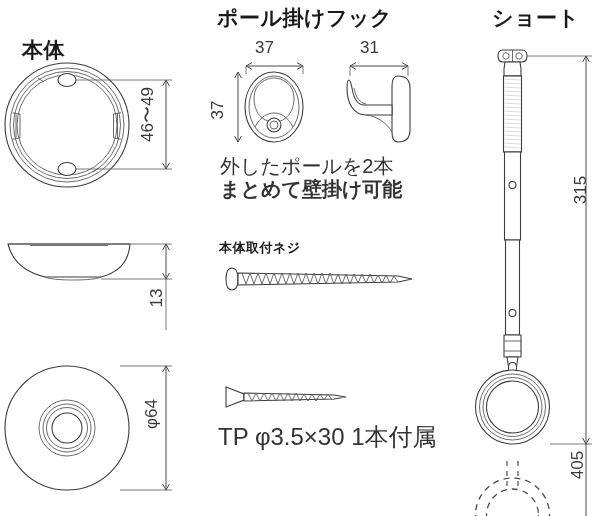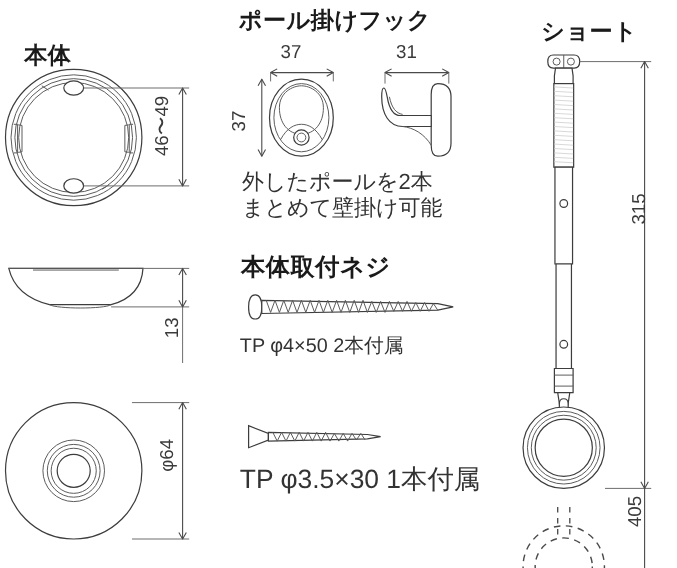--- a/index.html
+++ b/index.html
@@ -20,24 +20,25 @@
     position: absolute;
     font-weight: bold;
     font-size: 21px;
     letter-spacing: 0.5px;
     color: #1a1a1a;
     white-space: nowrap;
   }
   .sec-title {
     position: absolute;
     font-weight: bold;
-    font-size: 22px;
+    font-size: 13px;
     letter-spacing: 0.5px;
     color: #1a1a1a;
     white-space: nowrap;
+    margin-top: 11px;
   }
   .caption {
     position: absolute;
     font-size: 20px;
     line-height: 1.35;
     color: #333;
     white-space: nowrap;
   }
   .dim-num {
     position: absolute;
@@ -162,43 +163,42 @@
     <path class="ln-thin" d="M72 8 L72 18"></path>
 
     <path class="obj" d="M62 18 C70 18 74 22 74 30 L74 72 C74 80 70 84 62 84 C58 84 56 80 56 74 L56 28 C56 22 58 18 62 18 Z"></path>
 
     <path class="obj" d="M56 47 L28 47 C22 47 18 42 16 30 C15 25 14 22 13 22 C12 22 11 25 11 30 C11 46 18 57 30 57 L56 57 Z"></path>
     <path class="obj-l" d="M30 57 C40 58 50 64 56 74"></path>
     <path class="obj-l" d="M18 30 C20 40 24 45 30 46"></path>
   </svg>
 
   <div class="caption" style="left:220px; top:153px;">外したポールを2本</div>
-  <div class="caption" style="left:220px; top:176px;">まとめて壁掛け可能</div>
+  <div class="caption" style="left:220px; top:176px;font-weight:bold;">まとめて壁掛け可能</div>
 
   <div class="sec-title" style="left:219px; top:228px;">本体取付ネジ</div>
   <svg style="left:222px; top:262px; width:200px; height:34px;" viewBox="0 0 200 34">
 
     <path class="obj" d="M10 6 C6 6 4 10 4 17 C4 24 6 28 10 28 C14 28 16 24 16 17 C16 10 14 6 10 6 Z"></path>
 
     <path class="obj" d="M16 11 L176 14 L190 17 L176 20 L16 23 Z"></path>
 
     <path class="obj-l" d="M20 11 L24 22 L28 11 L32 22 L36 11 L40 22 L44 11 L48 22 L52 11 L56 22 L60 11 L64 22 L68 11 L72 22 L76 11 L80 22 L84 11 L88 22 L92 11 L96 22 L100 11 L104 22 L108 11 L112 22 L116 12 L120 22 L124 12 L128 22 L132 12 L136 21 L140 12 L144 21 L148 12 L152 21 L156 13 L160 21 L164 13 L168 21 L172 14 L176 20"></path>
   </svg>
-  <div class="caption" style="left:218px; top:302px; font-size:18px;">TP φ4×50  2本付属</div>
 
   <svg style="left:222px; top:382px; width:160px; height:30px;" viewBox="0 0 160 30">
 
     <path class="obj" d="M4 5 L4 25 L22 18 L22 12 Z"></path>
 
     <path class="obj" d="M22 11 L112 13 L124 15 L112 17 L22 19 Z"></path>
     <path class="obj-l" d="M26 11 L30 19 L34 11 L38 19 L42 11 L46 19 L50 11 L54 19 L58 11 L62 19 L66 11 L70 19 L74 11 L78 19 L82 12 L86 19 L90 12 L94 19 L98 12 L102 18 L106 12 L110 18"></path>
   </svg>
   <div class="caption" style="left:218px; top:421px; font-size:24px;">TP φ3.5×30  1本付属</div>
 
-  <div class="col-title" style="left:492px; top:4px;margin-top:10px;">ショート</div>
+  <div class="col-title" style="left:492px; top:4px;">ショート</div>
 
   <svg style="left:460px; top:45px; width:155px; height:470px;" viewBox="0 0 155 470">
 
     <path class="obj" d="M43 5 C40 5 38 7 38 11 C38 15 40 17 43 17 L62 17 C65 17 67 15 67 11 C67 7 65 5 62 5 Z"></path>
     <circle class="obj-l" cx="46" cy="11" r="3.2"></circle>
     <circle class="obj-l" cx="59" cy="11" r="3.2"></circle>
     <path class="obj-l" d="M52.5 5 L52.5 17"></path>
 
     <path class="obj" d="M45 17 L44 24 L44 31 L61 31 L61 24 L60 17 Z"></path>
 

